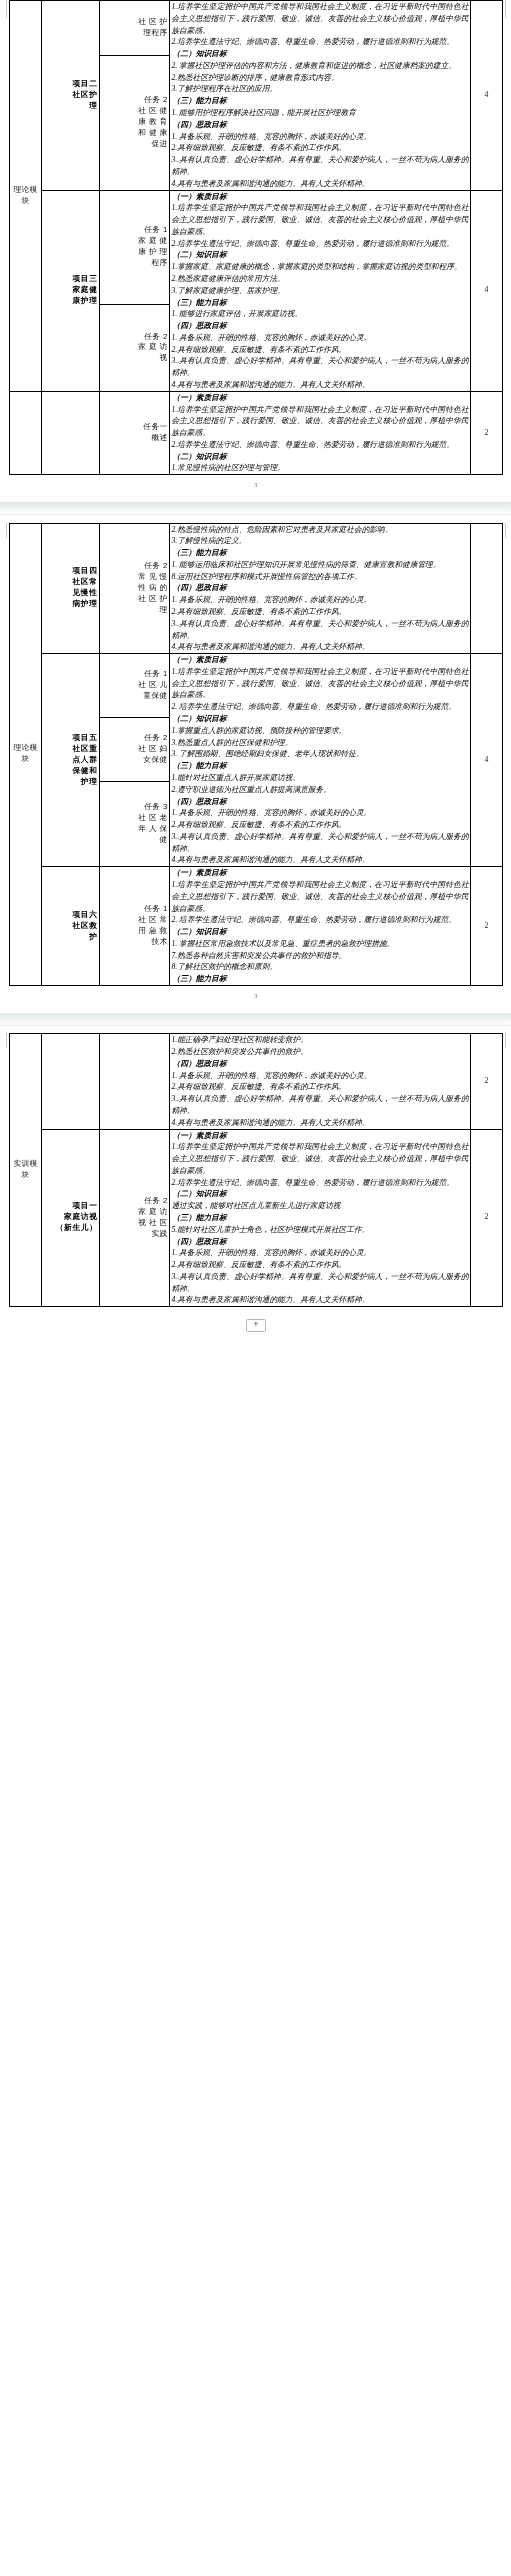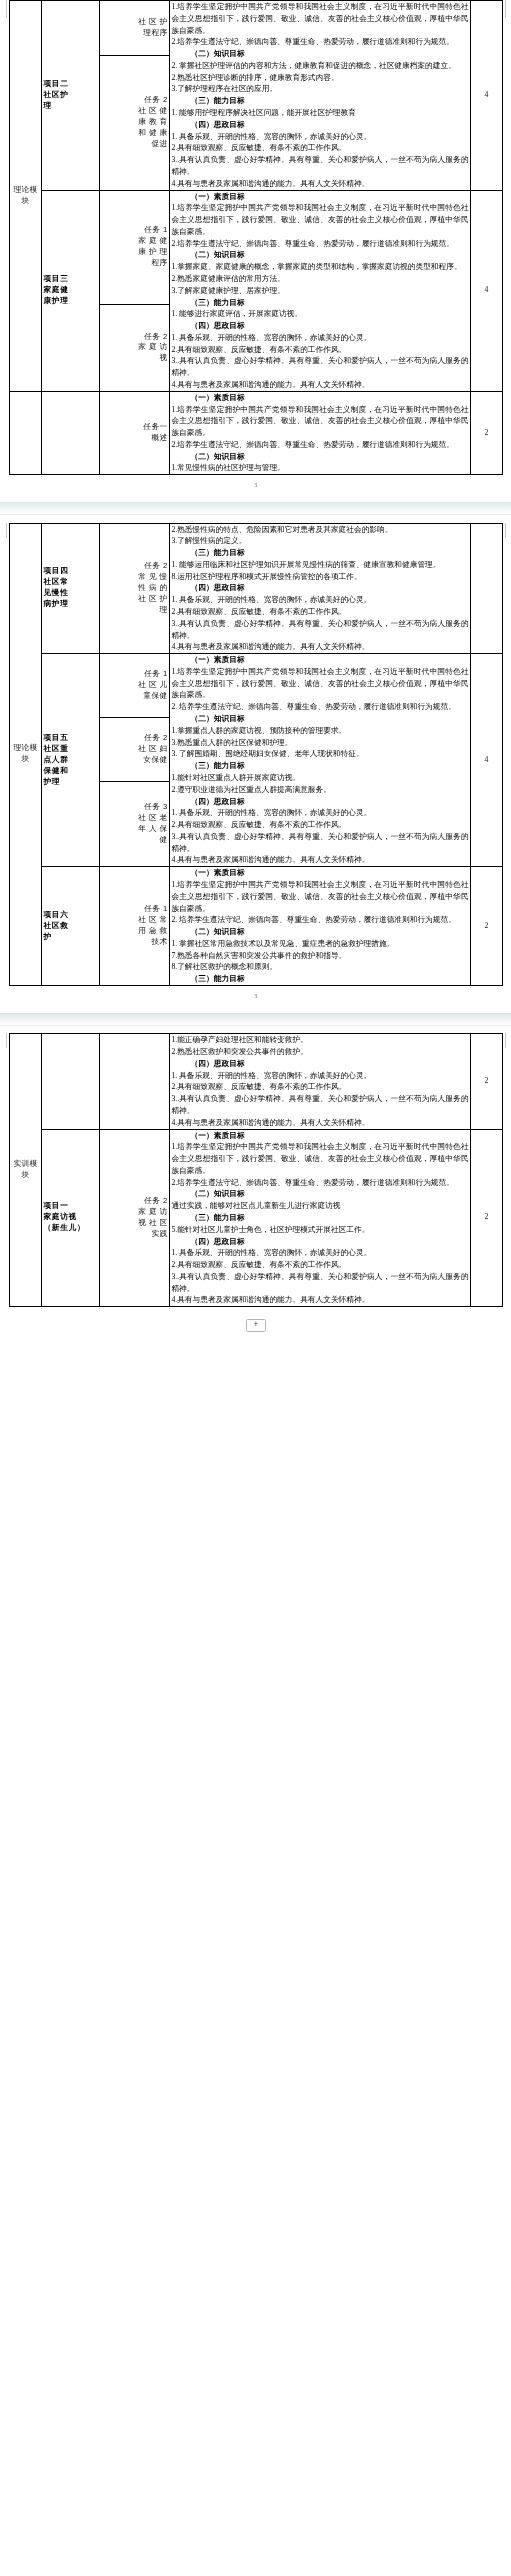--- a/index.html
+++ b/index.html
@@ -64,21 +64,21 @@
   col.c-hours{width:32px;}
 
   td.module{
     text-align:center;
     font-size:8.2px;
     letter-spacing:0.3px;
     line-height:1.75;
     color:#1a1a1a;
   }
   td.project{
-    text-align:left;
+    text-align:right;
     font-weight:bold;
     font-size:8.5px;
     line-height:2.0;
     letter-spacing:0.7px;
     color:#000;
   }
   td.task{
     text-align:right;
     font-family:"Liberation Sans","DejaVu Sans",sans-serif;
     font-size:7.8px;
@@ -88,33 +88,33 @@
   }
   td.hours{
     text-align:center;
     font-size:7.9px;
     color:#222;
   }
   td.goal{
     text-align:left;
     padding:0.7px 2.7px 0.7px 2.7px;
     vertical-align:top;
+    font-style:italic;
   }
   td.goal .ln{
     display:block;
     white-space:normal;
     font-size:7.7px;
     line-height:1.53;
     text-indent:0;
   }
   td.goal .hd{
     font-weight:bold;
-    padding-left:7px;
+    padding-left:1px;
     letter-spacing:0.1px;
-    margin-left:12px;
   }
   .jtext{text-align:justify;text-justify:inter-ideograph;}
 
   
   .folio{
     text-align:center;
     font-size:6.8px;
     color:#777;
     font-family:"Liberation Serif",serif;
     padding:6.2px 0 4.1px 0;

